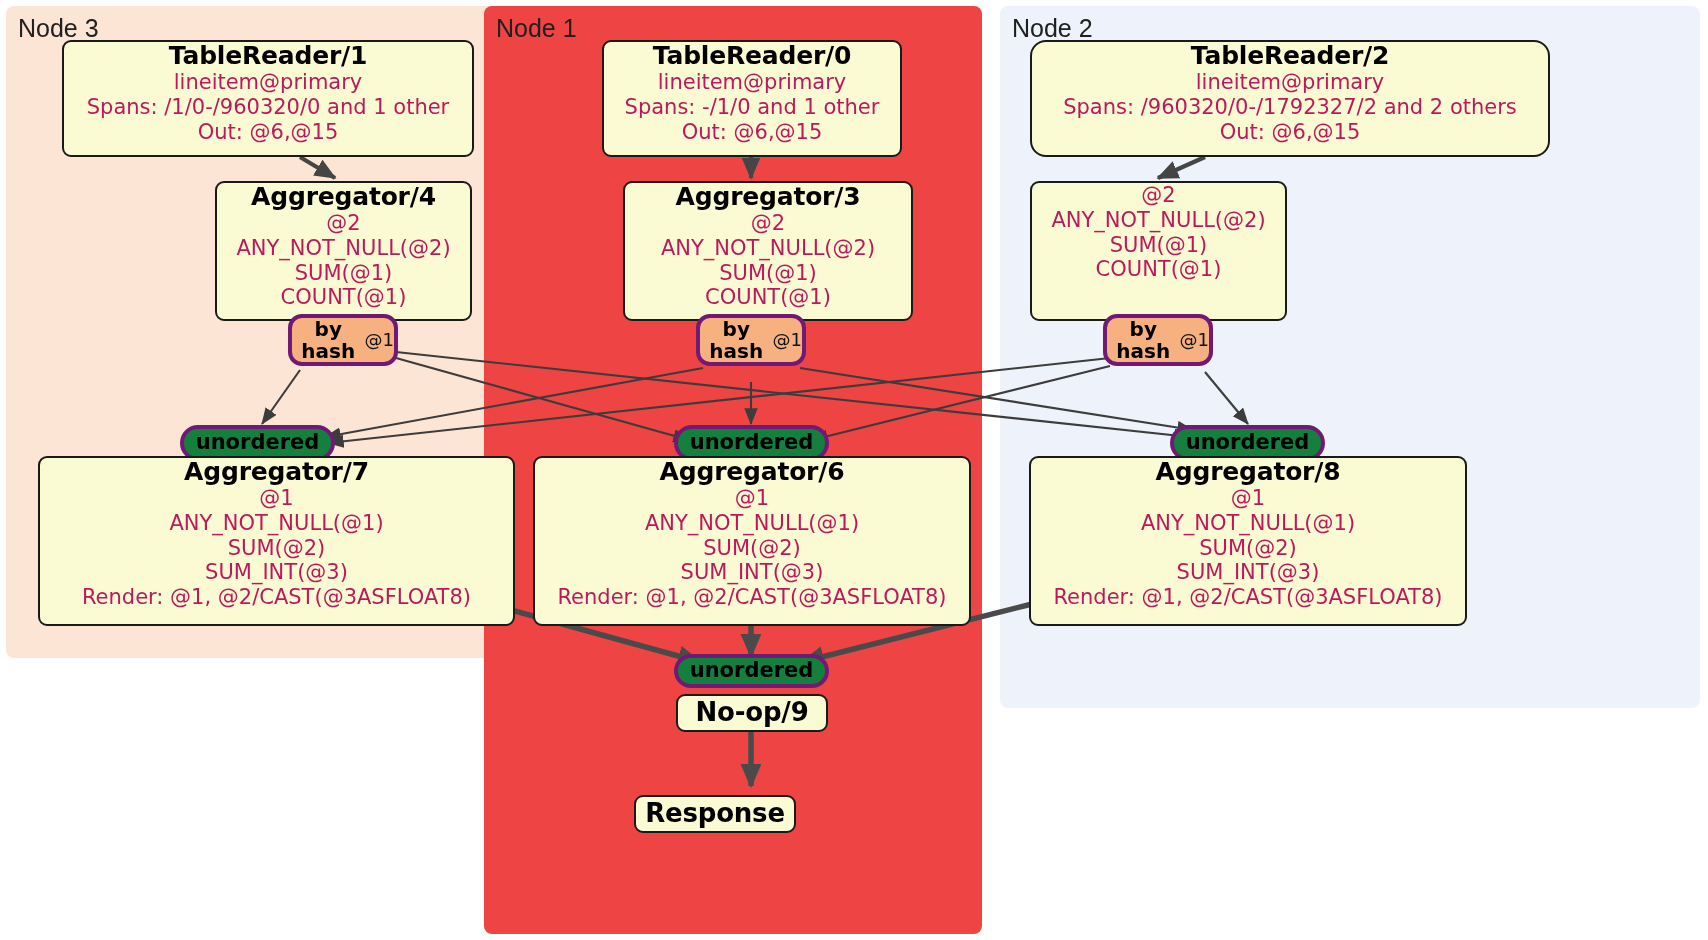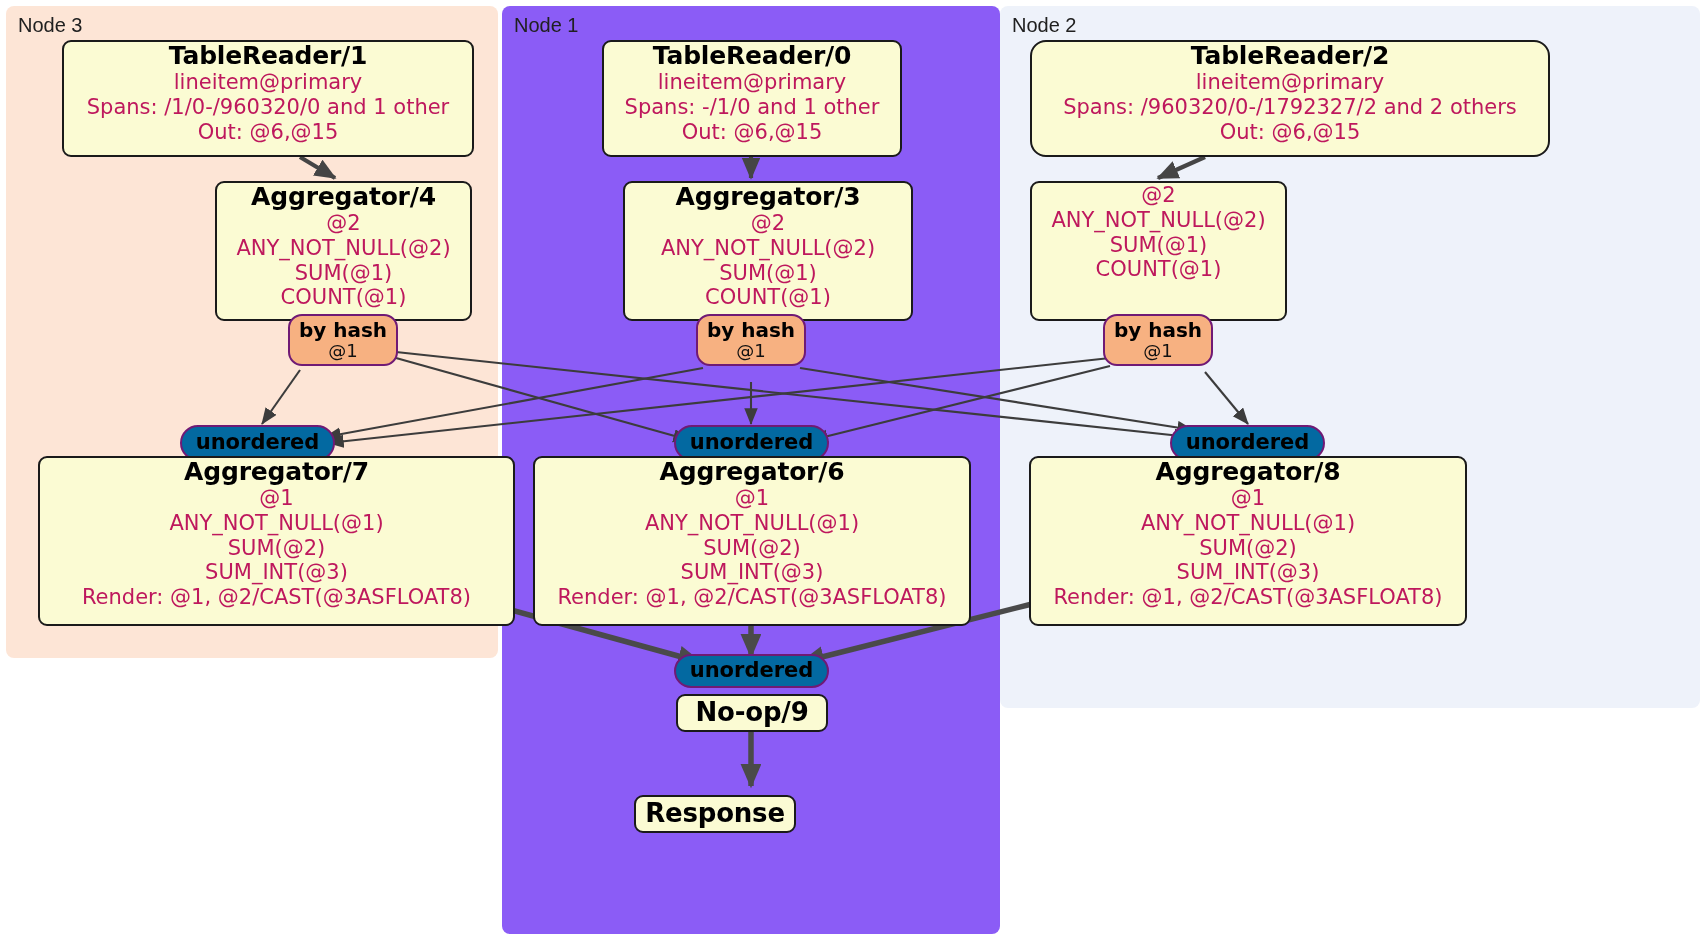--- a/index.html
+++ b/index.html
@@ -18,21 +18,21 @@
 
   
   .node-region {
     position: absolute;
     border-radius: 8px;
   }
   .node-region-label {
     position: absolute;
     top: 8px;
     left: 12px;
-    font-size: 20px;
+    font-size: 25px;
     color: #202020;
     font-family: "Liberation Sans", "DejaVu Sans", sans-serif;
     white-space: nowrap;
   }
 
   
   .proc-box {
     position: absolute;
     background: #fbfbd3;
     border: 2px solid #1a1a1a;
@@ -52,34 +52,34 @@
     line-height: 1.18;
     color: #be185d;
     white-space: nowrap;
   }
   .proc-box.compact { padding-top: 2px; margin-top: 7px; }
   .proc-box.compact .proc-title { font-size: 26px; }
 
   
   .oval {
     position: absolute;
-    border: 2px solid #701a75;
+    border: 4px solid #701a75;
     text-align: center;
     display: flex;
-    flex-direction: column;
+    flex-direction: row;
     align-items: center;
     justify-content: center;
     line-height: 1.1;
   }
   .oval-hash {
     background: #f7b181;
     border-radius: 14px;
   }
   .oval-unordered {
-    background: #0369a1;
+    background: #15803d;
     border-radius: 20px;
   }
   .oval-title {
     font-weight: bold;
     font-size: 20px;
     color: #000000;
   }
   .oval-sub {
     font-size: 18px;
     color: #111111;
@@ -100,21 +100,21 @@
 </style>
 </head>
 <body>
 
 <div id="canvas">
 
   <div class="node-region" style="left:6px; top:6px; width:492px; height:652px; background:#fde5d6;">
     <span class="node-region-label">Node 3</span>
   </div>
 
-  <div class="node-region" style="left:502px; top:6px; width:498px; height:928px; background:#8b5cf6;">
+  <div class="node-region" style="left:484px; top:6px; width:498px; height:928px; background:#ef4444;">
     <span class="node-region-label">Node 1</span>
   </div>
 
   <div class="node-region" style="left:1000px; top:6px; width:700px; height:702px; background:#eef2fa;">
     <span class="node-region-label">Node 2</span>
   </div>
 
   <svg id="edges">
     <defs>
       <marker id="ah-thin" markerWidth="9" markerHeight="9" refX="7.5" refY="3.2" orient="auto" markerUnits="strokeWidth">

